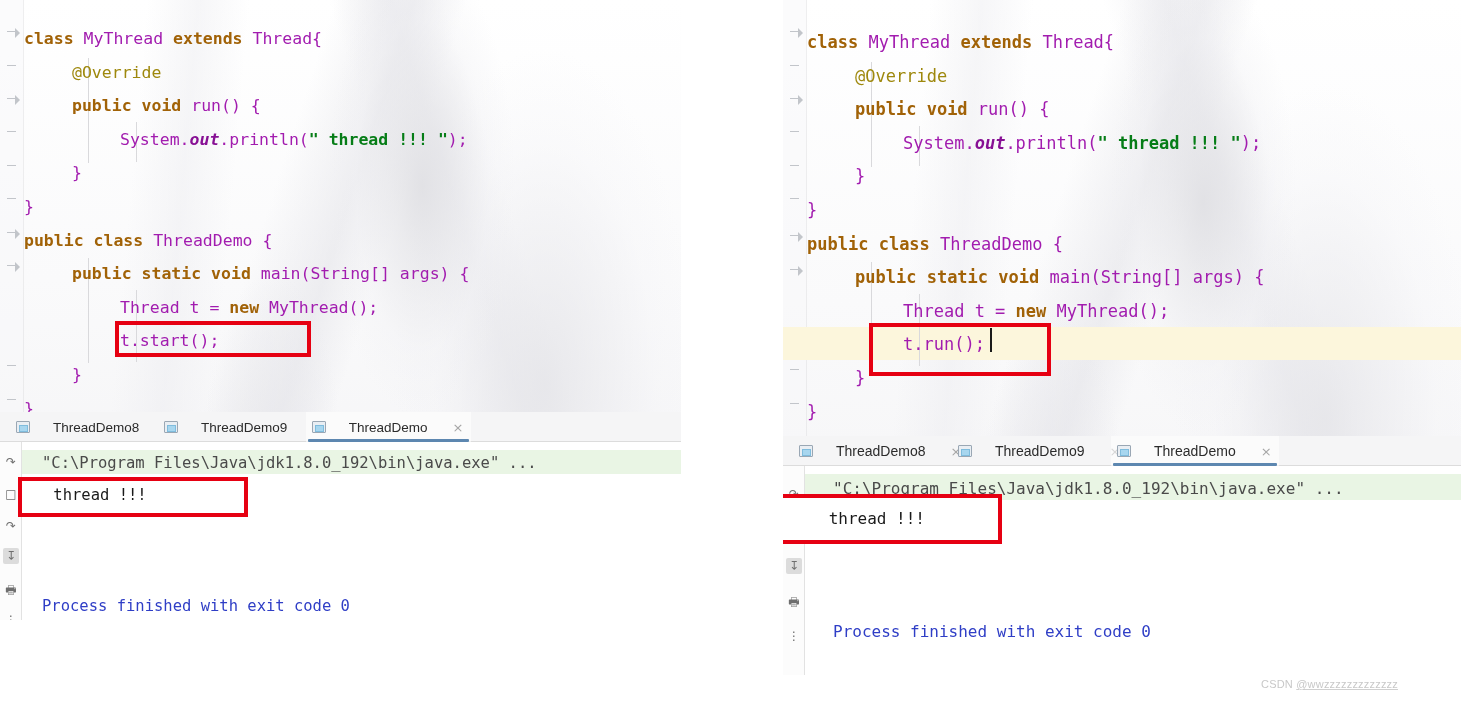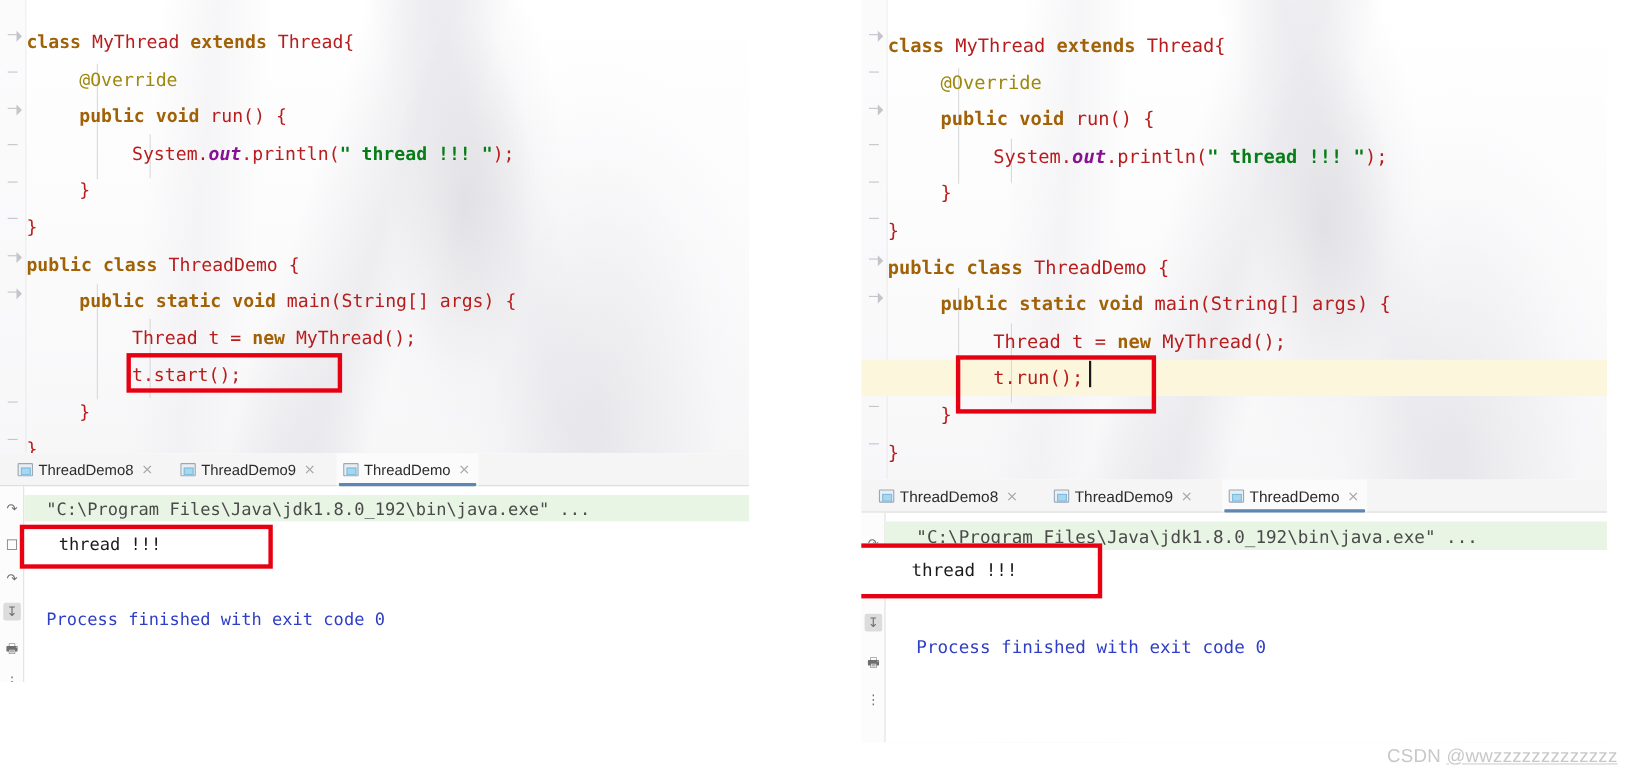--- a/index.html
+++ b/index.html
@@ -58,21 +58,21 @@
 
   .code {
     position: absolute; left: 24px; top: 0; right: 0; bottom: 0;
     font-family: "DejaVu Sans Mono", monospace;
     white-space: pre;
   }
   .line { position: absolute; left: 0; white-space: pre; }
 
   
   .kw   { color: #a16207; font-weight: bold; }
-  .pln  { color: #b91c1c; }
+  .pln  { color: #a21caf; }
   .str  { color: #067d17; font-weight: bold; }
   .ann  { color: #9e880d; }
   .fld  { color: #871094; font-style: italic; font-weight: bold; }
 
   
   .indent-guide {
     position: absolute; width: 1px; background: #d9d9dc;
   }
 
   
@@ -95,21 +95,21 @@
 
   
   .runwin { position: absolute; left: 0; right: 0; bottom: 0; background: #ffffff; }
   .tabbar {
     position: absolute; left: 0; right: 0; top: 0; height: 30px;
     background: rgba(244,244,245,.92);
     border-bottom: 1px solid #dcdcdc;
   }
   .tab {
     position: absolute; top: 0; height: 30px;
-    display: flex; align-items: center; gap: 5px;
+    display: flex; align-items: center; gap: 23px;
     padding: 0 7px 0 6px;
     font-family: "Liberation Sans", sans-serif;
     font-size: 13.5px; color: #2b2b2b;
     white-space: nowrap;
   }
   .tab.active { background: rgba(255,255,255,.55); }
   .tab.active::after {
     content: ""; position: absolute; left: 2px; right: 2px; bottom: 0;
     height: 3px; background: #5d87b0; border-radius: 1px;
   }
@@ -141,21 +141,21 @@
 
   .console {
     position: absolute; left: 22px; right: 0; top: 30px; bottom: 0;
     overflow: hidden;
     font-family: "DejaVu Sans Mono", monospace;
   }
   .cline { position: absolute; left: 0; white-space: pre; }
   .cmdline { color: #4a4a4a; }
   .cmd-hl { position: absolute; left: 0; right: 0; background: #e9f5e4; }
   .out-text { color: #1a1a1a; }
-  .proc-text { color: #2f3ec6; }
+  .proc-text { color: #2f3ec6; margin-top: 43px; }
 
   
   .csdn {
     position: absolute;
     font-family: "Liberation Sans", sans-serif;
     color: #c8c8c8;
     letter-spacing: .2px;
     white-space: nowrap;
   }
   .csdn .user { text-decoration: underline; text-decoration-color: #cfcfcf; }
@@ -286,18 +286,18 @@
         <div class="cmd-hl" style="top:8px; height:26px;"></div>
       <div class="cline cmdline" style="top: 10px; left: 28px; font-size: 16px; line-height: 26px;">"C:\Program Files\Java\jdk1.8.0_192\bin\java.exe" ...</div>
           <div class="cline proc-text" style="top: 110px; left: 28px; font-size: 16px; line-height: 26px;">Process finished with exit code 0</div>
         </div>
 
       <div class="red-box filled" style="left:-13px; top:58px; width:232px; height:50px;"></div>
       <div class="cline out-text" id="right-out-overlay" style="position:absolute; left:36px; top:73px; font-family:'DejaVu Sans Mono',monospace; font-size:16px; z-index:50;"> thread !!!</div>
     </div>
   </div>
 
-  <div class="csdn" style="left:1261px; top:678px; font-size:17px;">
+  <div class="csdn" style="left:1261px; top:678px; font-size:11px;">
     <span>CSDN</span>
     <span class="user">@wwzzzzzzzzzzzzz</span>
   </div>
 
 </div>
 
 </body></html>

